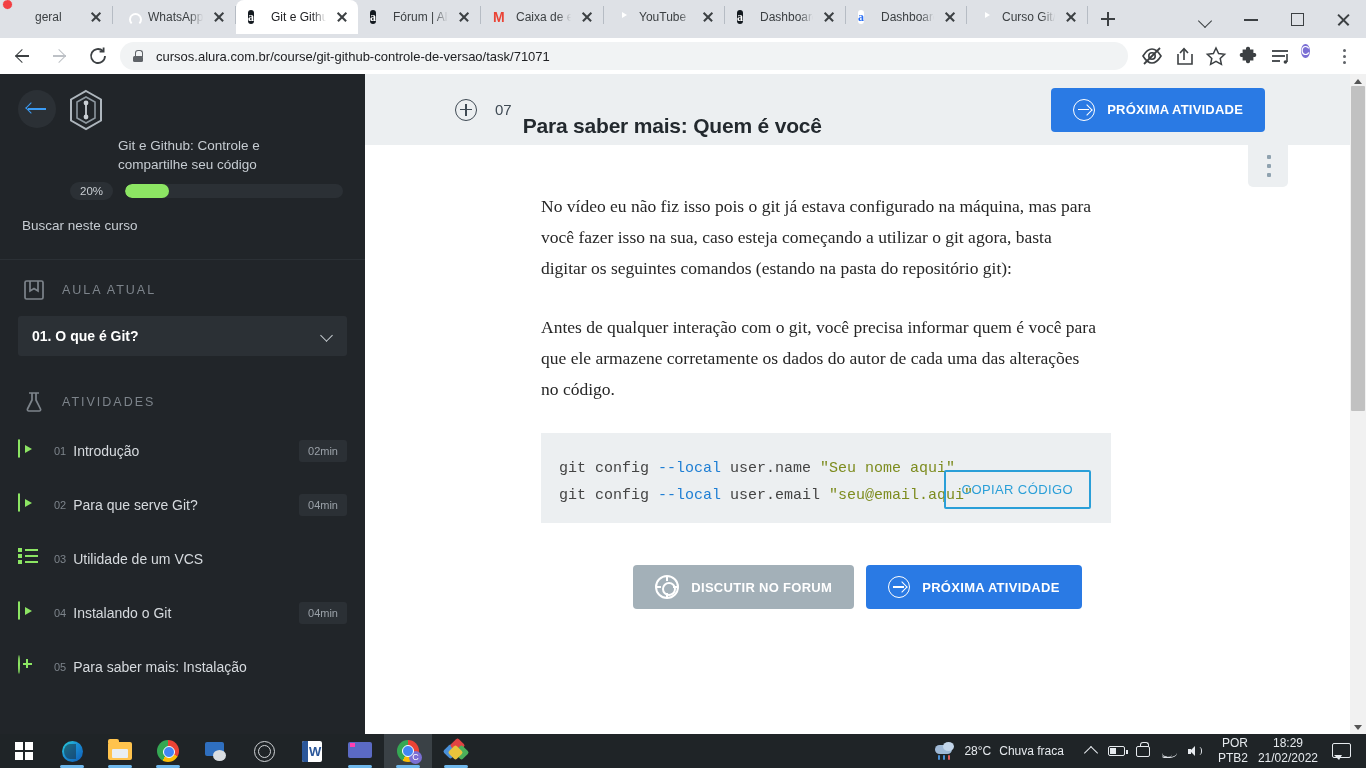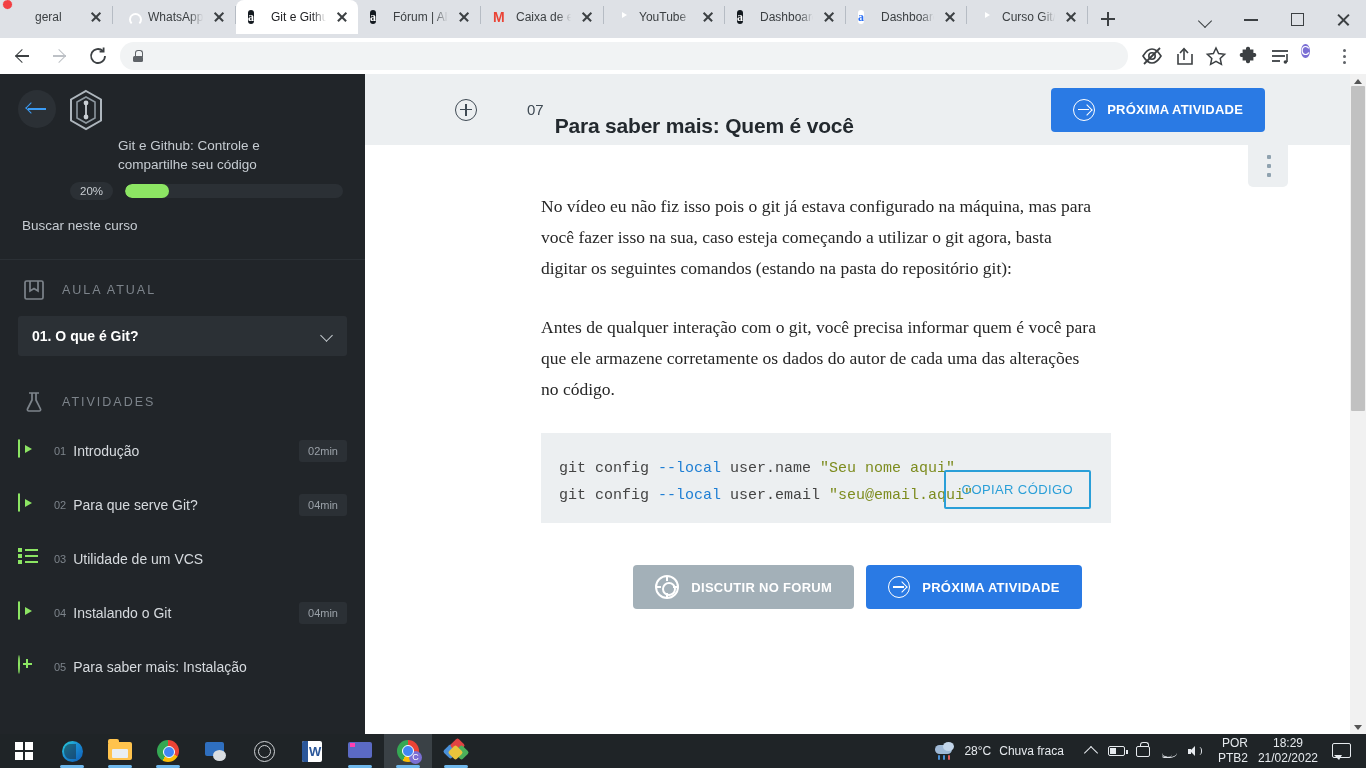--- a/index.html
+++ b/index.html
@@ -137,21 +137,21 @@
   .act-num { font-size: 11px; color: #7d848b; margin-right: 7px; }
   .act-label { flex: 1 1 auto; font-size: 14px; color: #d6dade; }
   .act-dur { background: #2b3035; color: #9aa1a8; font-size: 11px; border-radius: 3px; padding: 5px 9px; }
 
   
   #main { position: absolute; left: 365px; top: 0; width: 985px; height: 660px; background: #fff; overflow: hidden; }
   #content-header { height: 71px; background: #eceff1; display: flex; align-items: center; padding: 0 0 0 90px; }
   .hdr-plus { width: 22px; height: 22px; border: 1.7px solid #3f4a54; border-radius: 50%; position: relative; flex: 0 0 22px; margin-right: 18px; }
   .hdr-plus::before { content:""; position:absolute; left:4px; top:9.2px; width:12px; height:1.7px; background:#3f4a54; }
   .hdr-plus::after { content:""; position:absolute; left:9.2px; top:4px; width:1.7px; height:12px; background:#3f4a54; }
-  .hdr-num { font-size: 15px; color: #3f4a54; margin-right: 11px; margin-left: 32px; }
+  .hdr-num { font-size: 15px; color: #3f4a54; margin-right: 11px; }
   .hdr-title { font-size: 21px; font-weight: bold; color: #23292e; letter-spacing: -0.2px; margin-top: 32px; }
   #next-activity-top {
     margin-left: auto; margin-right: 85px;
     background: #2a7ae4; color: #fff; border: none; border-radius: 4px;
     height: 44px; padding: 0 22px; display: flex; align-items: center; cursor: pointer;
     font-size: 13px; font-weight: bold; letter-spacing: 0.2px;
   }
   .circ-arrow { width: 22px; height: 22px; border: 1.8px solid #fff; border-radius: 50%; position: relative; flex: 0 0 22px; margin-right: 12px; }
   .circ-arrow::before { content:""; position:absolute; left:4px; top:9.1px; width:11px; height:1.8px; background:#fff; }
   .circ-arrow::after { content:""; position:absolute; left:9px; top:6.4px; width:7px; height:7px; border-right:1.8px solid #fff; border-top:1.8px solid #fff; transform:rotate(45deg); }
@@ -337,20 +337,21 @@
     <span class="nav-btn arrow-l"></span>
     <span class="nav-btn arrow-r"></span>
     <span class="nav-btn">
       <svg width="32" height="32" viewBox="0 0 32 32">
         <path d="M23 16a7 7 0 1 1-2.1-5" fill="none" stroke="#3c4043" stroke-width="1.8"></path>
         <path d="M21.6 7.6 L21.6 11.6 L17.6 11.6" fill="none" stroke="#3c4043" stroke-width="1.8"></path>
       </svg>
     </span>
     <div id="omnibox">
       <span class="lock"></span>
+      <span class="url">cursos.alura.com.br/course/git-github-controle-de-versao/task/71071</span>
     </div>
     <div id="toolbar-icons">
       <span class="ti">
         <svg width="32" height="32" viewBox="0 0 32 32">
           <path d="M7 16 C10 11 13.5 9 16 9 C18.5 9 22 11 25 16 C22 21 18.5 23 16 23 C13.5 23 10 21 7 16Z" fill="none" stroke="#3c4043" stroke-width="1.6"></path>
           <circle cx="16" cy="16" r="3.2" fill="none" stroke="#3c4043" stroke-width="1.6"></circle>
           <line x1="8" y1="24" x2="24" y2="8" stroke="#3c4043" stroke-width="1.8"></line>
         </svg>
       </span>
       <span class="ti">

